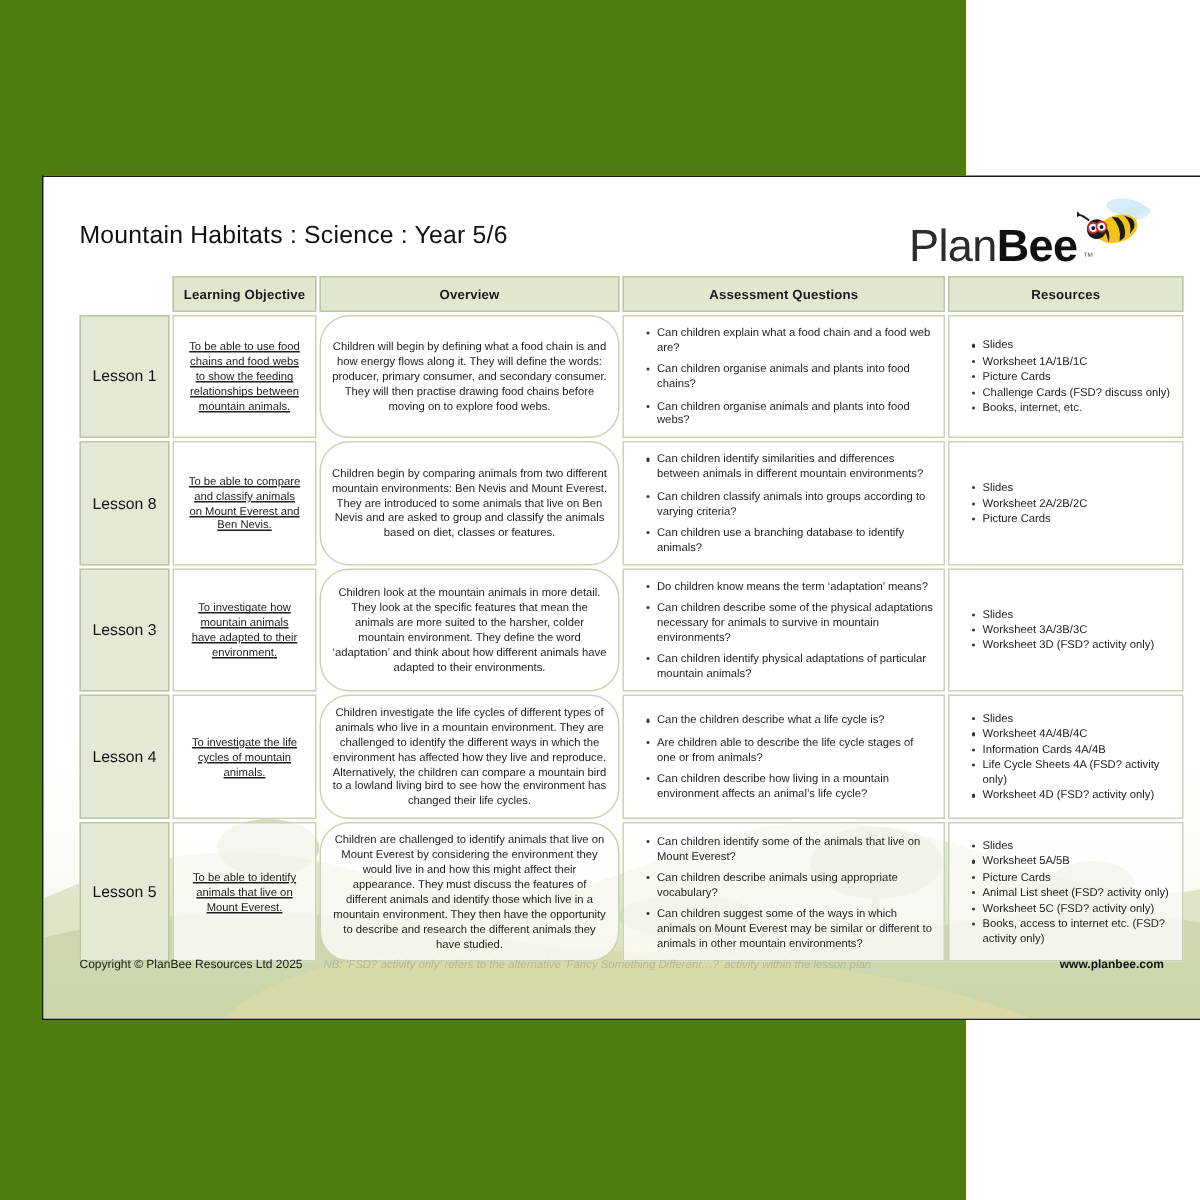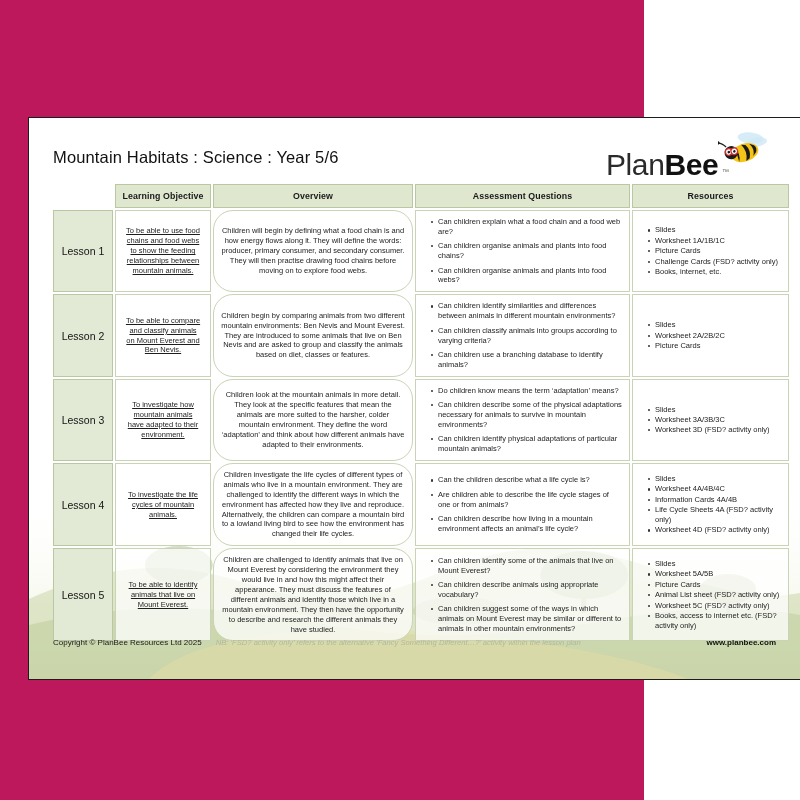--- a/index.html
+++ b/index.html
@@ -2,21 +2,21 @@
 <html><head>
 <meta charset="utf-8">
 <style>
   html, body {
     margin: 0; padding: 0;
     width: 800px; height: 800px;
     background: #ffffff;
     font-family: "Liberation Sans", sans-serif;
     overflow: hidden;
   }
-  #stage { position: relative; width: 644px; height: 800px; background: #be185d; }
+  #stage { position: relative; width: 644px; height: 800px; background: #4d7c0f; }
 
   
   .page {
     position: absolute;
     left: 28px; top: 117px;
     width: 772px; height: 563px;
     background: #ffffff;
     border: 1px solid #1c1c1c;
     border-right: none;
     box-sizing: border-box;
@@ -246,27 +246,27 @@
                   <li>Can children explain what a food chain and a food web are?</li>
                   <li>Can children organise animals and plants into food chains?</li>
                   <li>Can children organise animals and plants into food webs?</li>
                 </ul>
               </td>
               <td class="body-cell">
                 <ul class="rlist">
                   <li>Slides</li>
                   <li>Worksheet 1A/1B/1C</li>
                   <li>Picture Cards</li>
-                  <li>Challenge Cards (FSD? activity only)</li>
+                  <li>Challenge Cards (FSD? discuss only)</li>
                   <li>Books, internet, etc.</li>
                 </ul>
               </td>
             </tr>
             <tr>
-              <td class="lesson-cell">Lesson 2</td>
+              <td class="lesson-cell">Lesson 8</td>
               <td class="body-cell objective">To be able to compare and classify animals on Mount Everest and Ben Nevis.</td>
               <td class="body-cell centered">Children begin by comparing animals from two different mountain environments: Ben Nevis and Mount Everest. They are introduced to some animals that live on Ben Nevis and are asked to group and classify the animals based on diet, classes or features.</td>
               <td class="body-cell">
                 <ul class="qlist">
                   <li>Can children identify similarities and differences between animals in different mountain environments?</li>
                   <li>Can children classify animals into groups according to varying criteria?</li>
                   <li>Can children use a branching database to identify animals?</li>
                 </ul>
               </td>
               <td class="body-cell">

